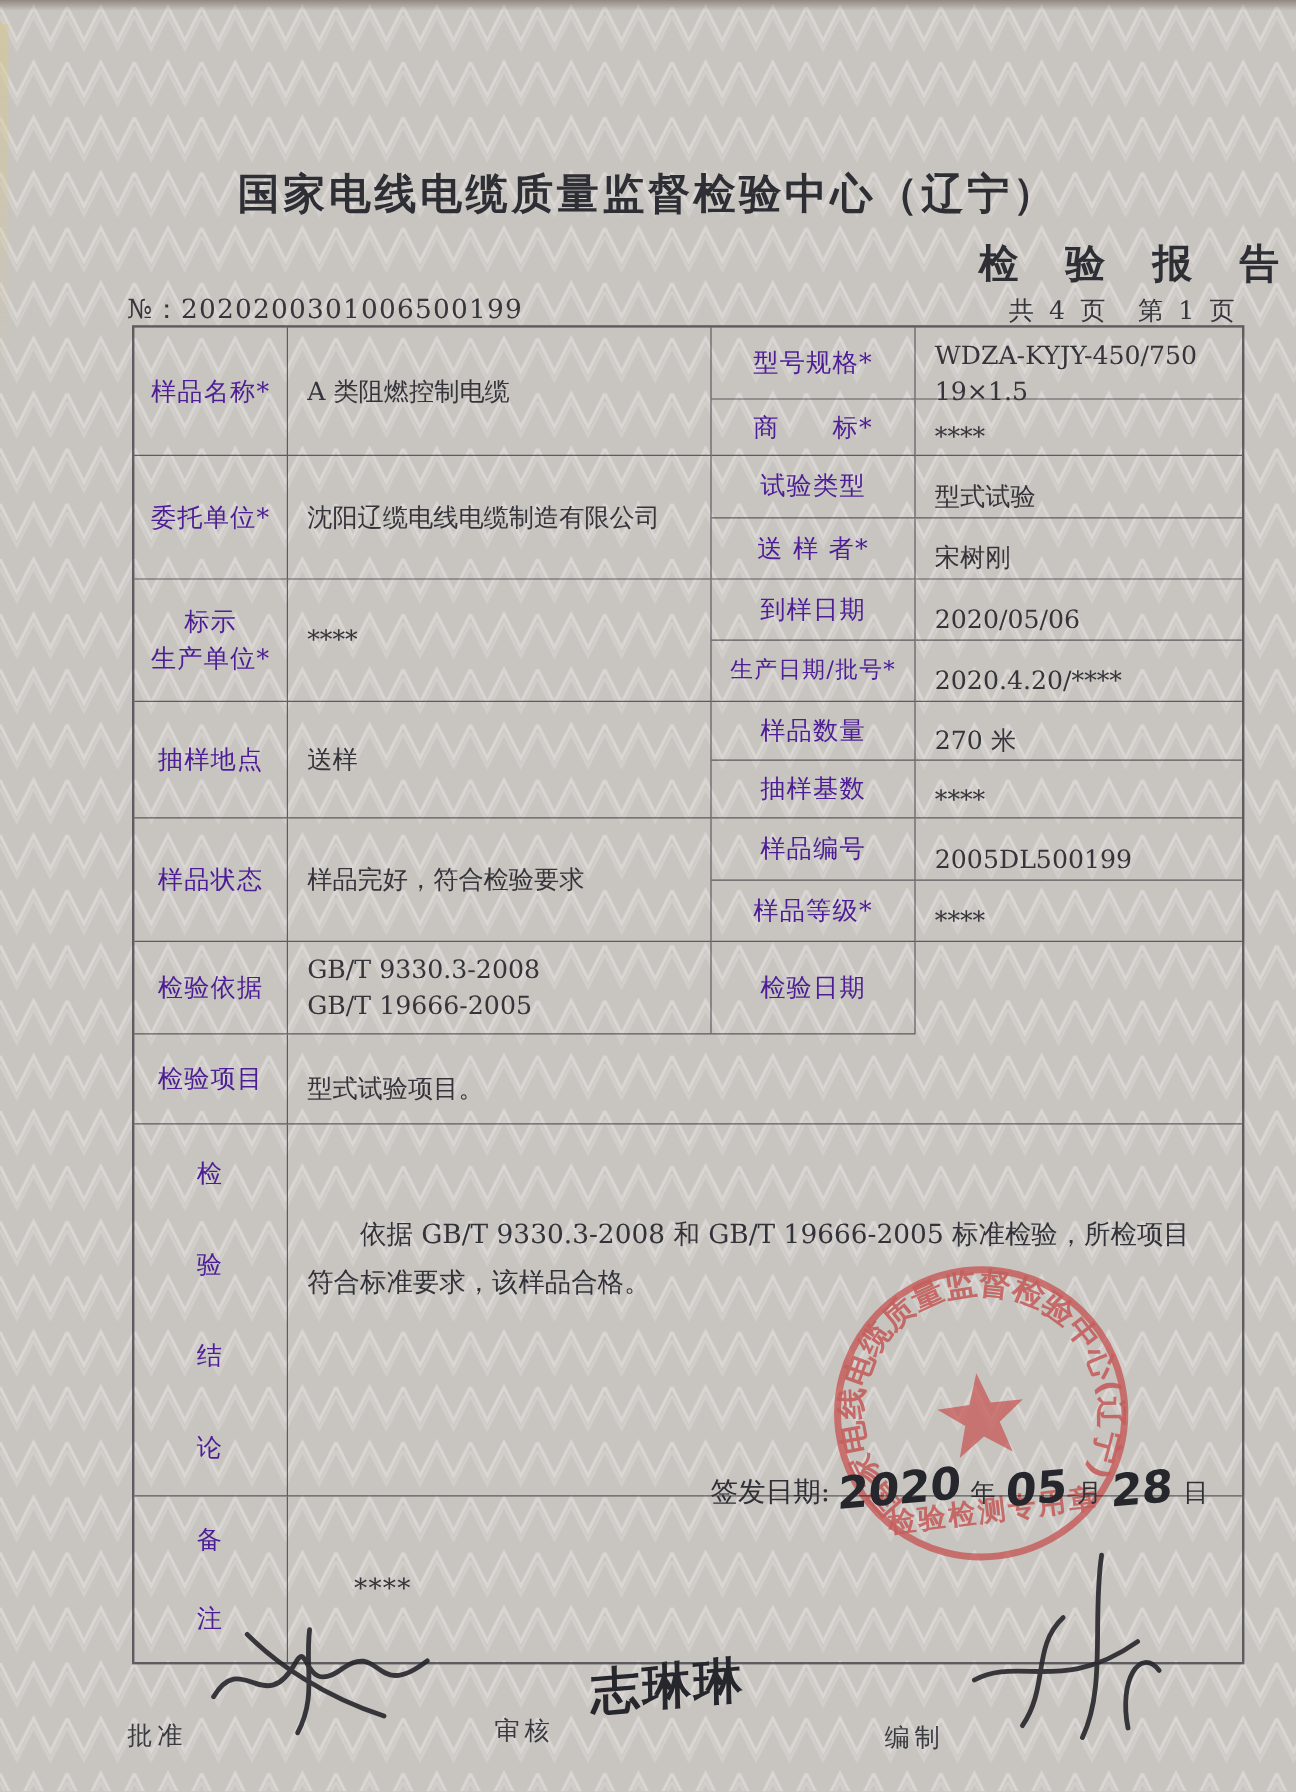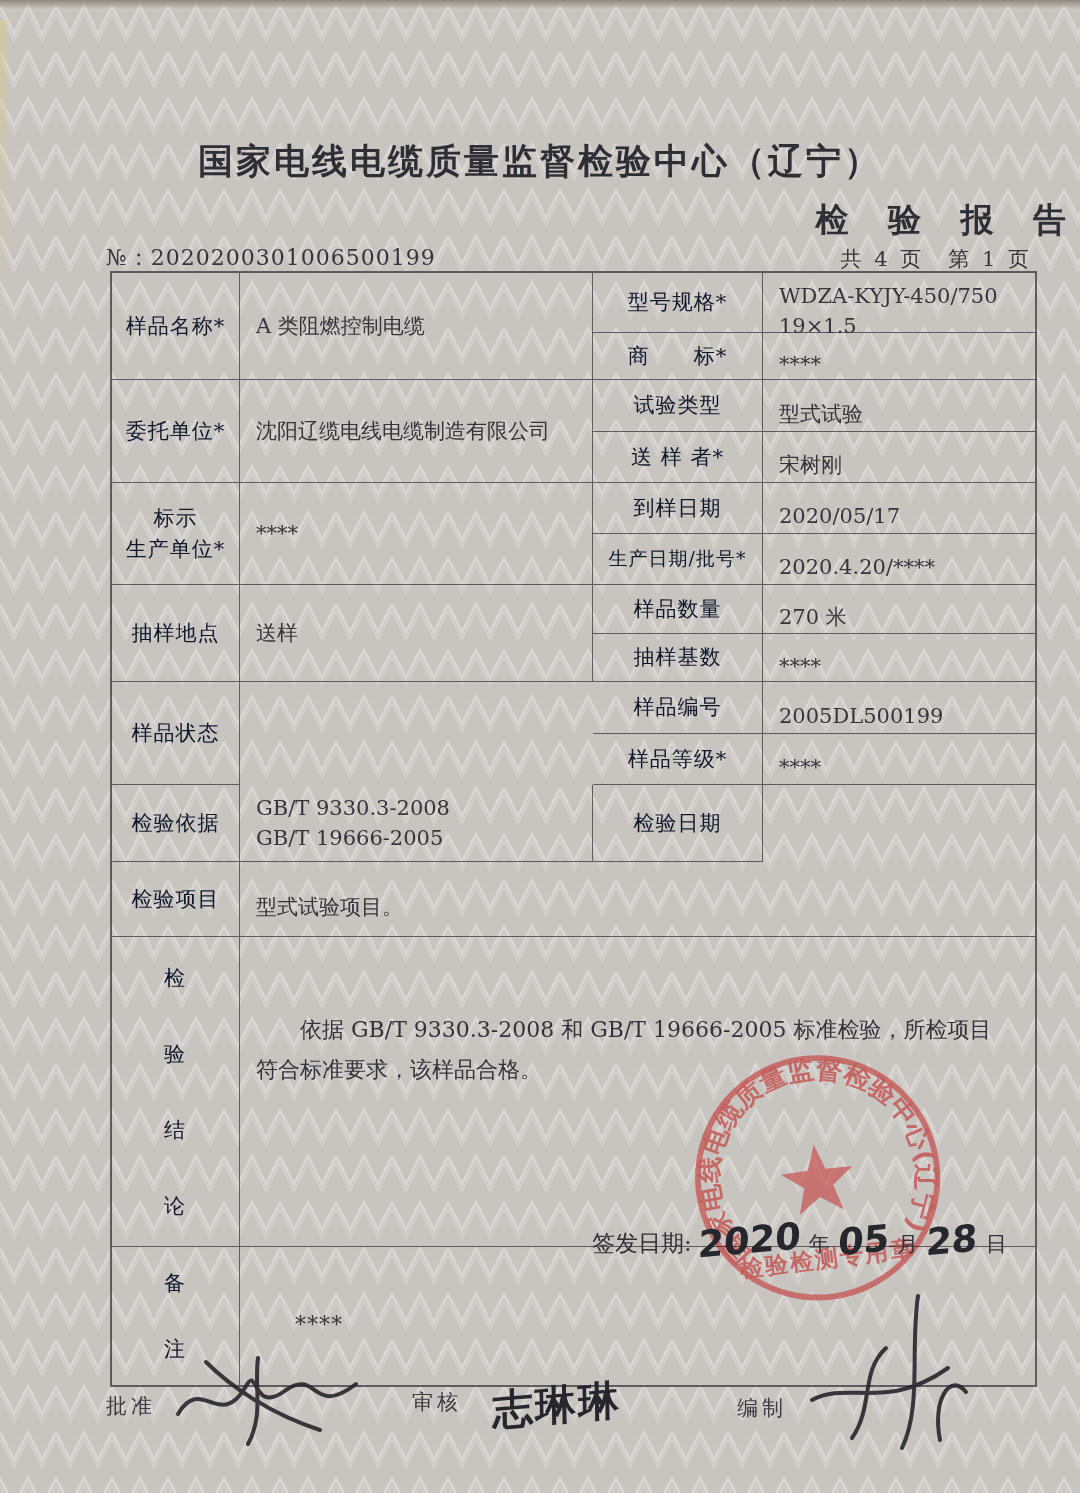--- a/index.html
+++ b/index.html
@@ -34,39 +34,39 @@
     grid-template-columns:128px 353px 170px 272px;
     grid-template-rows:60px 47px 52px 51px 51px 51px 49px 48px 52px 51px 77px 75px 310px 138px;
     border:2px solid var(--line);
     box-sizing:content-box;
   }
   .cell{border-right:1.6px solid var(--line);border-bottom:1.6px solid var(--line);
     display:flex;align-items:center;font-size:21px;position:relative;
     white-space:pre-line;line-height:1.45;}
   .cell.no-r{border-right:none;margin-top:17px;}
   .cell.no-b{border-bottom:none;}
-  .lab{justify-content:center;text-align:center;color:#0f172a;letter-spacing:1px;}
+  .lab{justify-content:center;text-align:center;color:#4c1d95;letter-spacing:1px;}
   .val{justify-content:flex-start;padding-left:16px;color:#34343a;}
   .vlab{line-height:76px;letter-spacing:2px;}
   .vlab2{line-height:66px;letter-spacing:2px;}
   
   .concl-cell{display:block;}
   .concl-text{padding:26px 26px 0 16px;text-indent:2em;font-size:22px;line-height:1.8;color:#32323a;}
   .issue-line{position:absolute;left:352px;top:258px;white-space:nowrap;font-size:23px;color:#2f2f36;}
   .hand{display:inline-block;font-family:"DejaVu Sans","Liberation Sans",sans-serif;
     font-size:37px;font-weight:600;color:#26262d;transform:rotate(-5deg) skewX(-8deg);
     margin:0 6px;position:relative;top:2px;}
   .unit{font-size:21px;margin:0 2px;}
   
   .stamp{position:absolute;left:448px;top:68px;width:252px;height:252px;
     transform:rotate(-7deg);mix-blend-mode:multiply;opacity:.88;}
   
   .remark-val{padding-left:55px;font-size:22px;letter-spacing:1px;}
   
-  .sig-label{position:absolute;font-size:21px;letter-spacing:4px;color:#3a3a41;z-index:2;}
+  .sig-label{position:absolute;font-size:21px;letter-spacing:4px;color:#3a3a41;z-index:2;margin-top:40px;}
   .sig-svg{position:absolute;z-index:2;}
   .review-sig{position:absolute;left:492px;top:1378px;z-index:2;
     font-size:41px;font-weight:bold;color:#26262d;transform:rotate(-5deg) skewX(-4deg);
     letter-spacing:2px;font-family:"DejaVu Serif",serif;}
 </style>
 </head>
 <body>
 
 <div class="layer" id="watermark">
   <svg width="1080" height="1493" xmlns="http://www.w3.org/2000/svg">
@@ -103,32 +103,33 @@
     <div class="cell val" style="grid-area:3/2/5/3">沈阳辽缆电线电缆制造有限公司</div>
     <div class="cell lab" style="grid-area:3/3/4/4">试验类型</div>
     <div class="cell val no-r" style="grid-area:3/4/4/5">型式试验</div>
     <div class="cell lab" style="grid-area:4/3/5/4">送 样 者*</div>
     <div class="cell val no-r" style="grid-area:4/4/5/5">宋树刚</div>
 
     <div class="cell lab" style="grid-area:5/1/7/2">标示
 生产单位*</div>
     <div class="cell val" style="grid-area:5/2/7/3">****</div>
     <div class="cell lab" style="grid-area:5/3/6/4">到样日期</div>
-    <div class="cell val no-r" style="grid-area:5/4/6/5">2020/05/17</div>
+    <div class="cell val no-r" style="grid-area:5/4/6/5">2020/05/06</div>
     <div class="cell lab" style="grid-area:6/3/7/4;font-size:19px">生产日期/批号*</div>
     <div class="cell val no-r" style="grid-area:6/4/7/5">2020.4.20/****</div>
 
     <div class="cell lab" style="grid-area:7/1/9/2">抽样地点</div>
     <div class="cell val" style="grid-area:7/2/9/3">送样</div>
     <div class="cell lab" style="grid-area:7/3/8/4">样品数量</div>
     <div class="cell val no-r" style="grid-area:7/4/8/5">270 米</div>
     <div class="cell lab" style="grid-area:8/3/9/4">抽样基数</div>
     <div class="cell val no-r" style="grid-area:8/4/9/5">****</div>
 
     <div class="cell lab" style="grid-area:9/1/11/2">样品状态</div>
+    <div class="cell val" style="grid-area:9/2/11/3">样品完好，符合检验要求</div>
     <div class="cell lab" style="grid-area:9/3/10/4">样品编号</div>
     <div class="cell val no-r" style="grid-area:9/4/10/5">2005DL500199</div>
     <div class="cell lab" style="grid-area:10/3/11/4">样品等级*</div>
     <div class="cell val no-r" style="grid-area:10/4/11/5">****</div>
 
     <div class="cell lab" style="grid-area:11/1/12/2">检验依据</div>
     <div class="cell val" style="grid-area:11/2/12/3">GB/T 9330.3-2008
 GB/T 19666-2005</div>
     <div class="cell lab" style="grid-area:11/3/12/4">检验日期</div>
 

